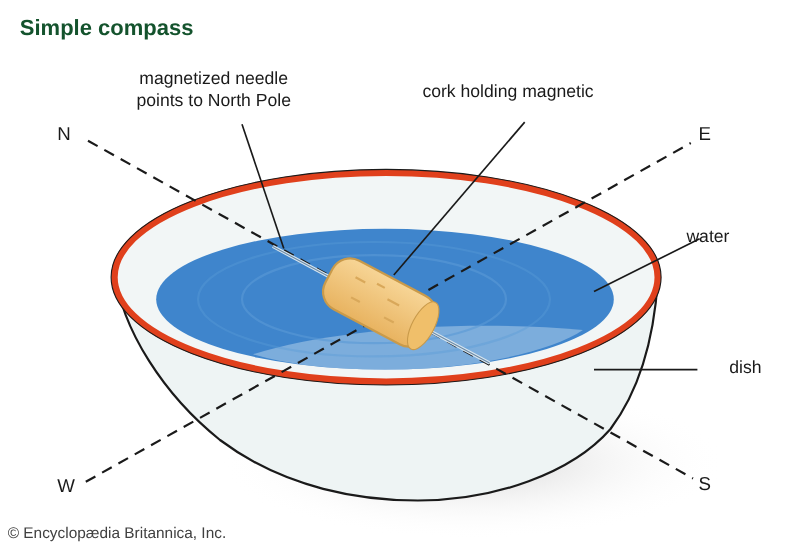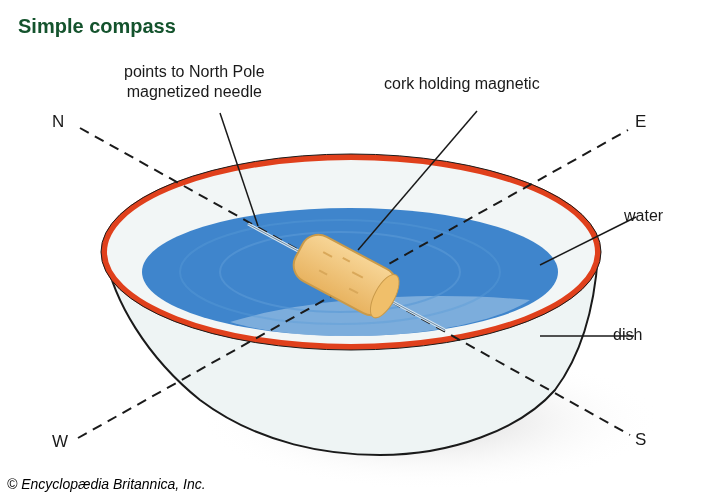--- a/index.html
+++ b/index.html
@@ -1,21 +1,21 @@
 <!DOCTYPE html>
 <html><head>
 <meta charset="utf-8">
 <style>
   html, body { margin: 0; padding: 0; background: #ffffff; }
   body { width: 720px; height: 503px; position: relative; overflow: hidden;
          font-family: "Liberation Sans", "DejaVu Sans", sans-serif; color: #1a1a1a; }
   .title { position: absolute; left: 18px; top: 15px; font-size: 20px; font-weight: bold; color: #14532d; }
   .lbl { position: absolute; font-size: 16px; line-height: 20px; color: #1a1a1a; text-align: center; white-space: nowrap; }
   .dir { position: absolute; font-size: 17px; color: #1a1a1a; }
-  .credit { position: absolute; left: 7px; top: 476px; font-size: 14px; color: #000000; font-style: italic; }
+  .credit { position: absolute; left: 7px; top: 476px; font-size: 14px; color: #404040; }
   svg.art { position: absolute; left: 0; top: 0; }
 </style>
 </head>
 <body>
 
 <svg class="art" width="720" height="503" viewBox="0 0 720 503">
   <defs>
     <radialGradient id="shadow" cx="0.5" cy="0.5" r="0.5">
       <stop offset="0" stop-color="#cfcfcf" stop-opacity="0.9"></stop>
       <stop offset="1" stop-color="#ffffff" stop-opacity="0"></stop>
@@ -57,27 +57,27 @@
 
   <line x1="220" y1="113" x2="258" y2="226" stroke="#1a1a1a" stroke-width="1.5"></line>
   <line x1="477" y1="111" x2="358" y2="250" stroke="#1a1a1a" stroke-width="1.5"></line>
   <line x1="636" y1="217" x2="540" y2="265" stroke="#1a1a1a" stroke-width="1.5"></line>
   <line x1="540" y1="336" x2="634" y2="336" stroke="#1a1a1a" stroke-width="1.5"></line>
 </svg>
 
 <div class="title">Simple compass</div>
 
 <div class="lbl" style="left:124px; top:62px;">
+  <div>magnetized needle</div>
   <div>points to North Pole</div>
-  <div>magnetized needle</div>
 </div>
 <div class="lbl" style="left:384px; top:74px;text-align:right;">
   <div>cork holding magnetic</div>
 </div>
 <div class="lbl" style="left:624px; top:206px;">water</div>
-<div class="lbl" style="left:613px; top:325px;text-align:right;">dish</div>
+<div class="lbl" style="left:663px; top:325px;text-align:right;">dish</div>
 
 <div class="dir" style="left:52px; top:112px;">N</div>
 <div class="dir" style="left:635px; top:112px;">E</div>
 <div class="dir" style="left:635px; top:430px;">S</div>
 <div class="dir" style="left:52px; top:432px;">W</div>
 
 <div class="credit">© Encyclopædia Britannica, Inc.</div>
 
 </body></html>

